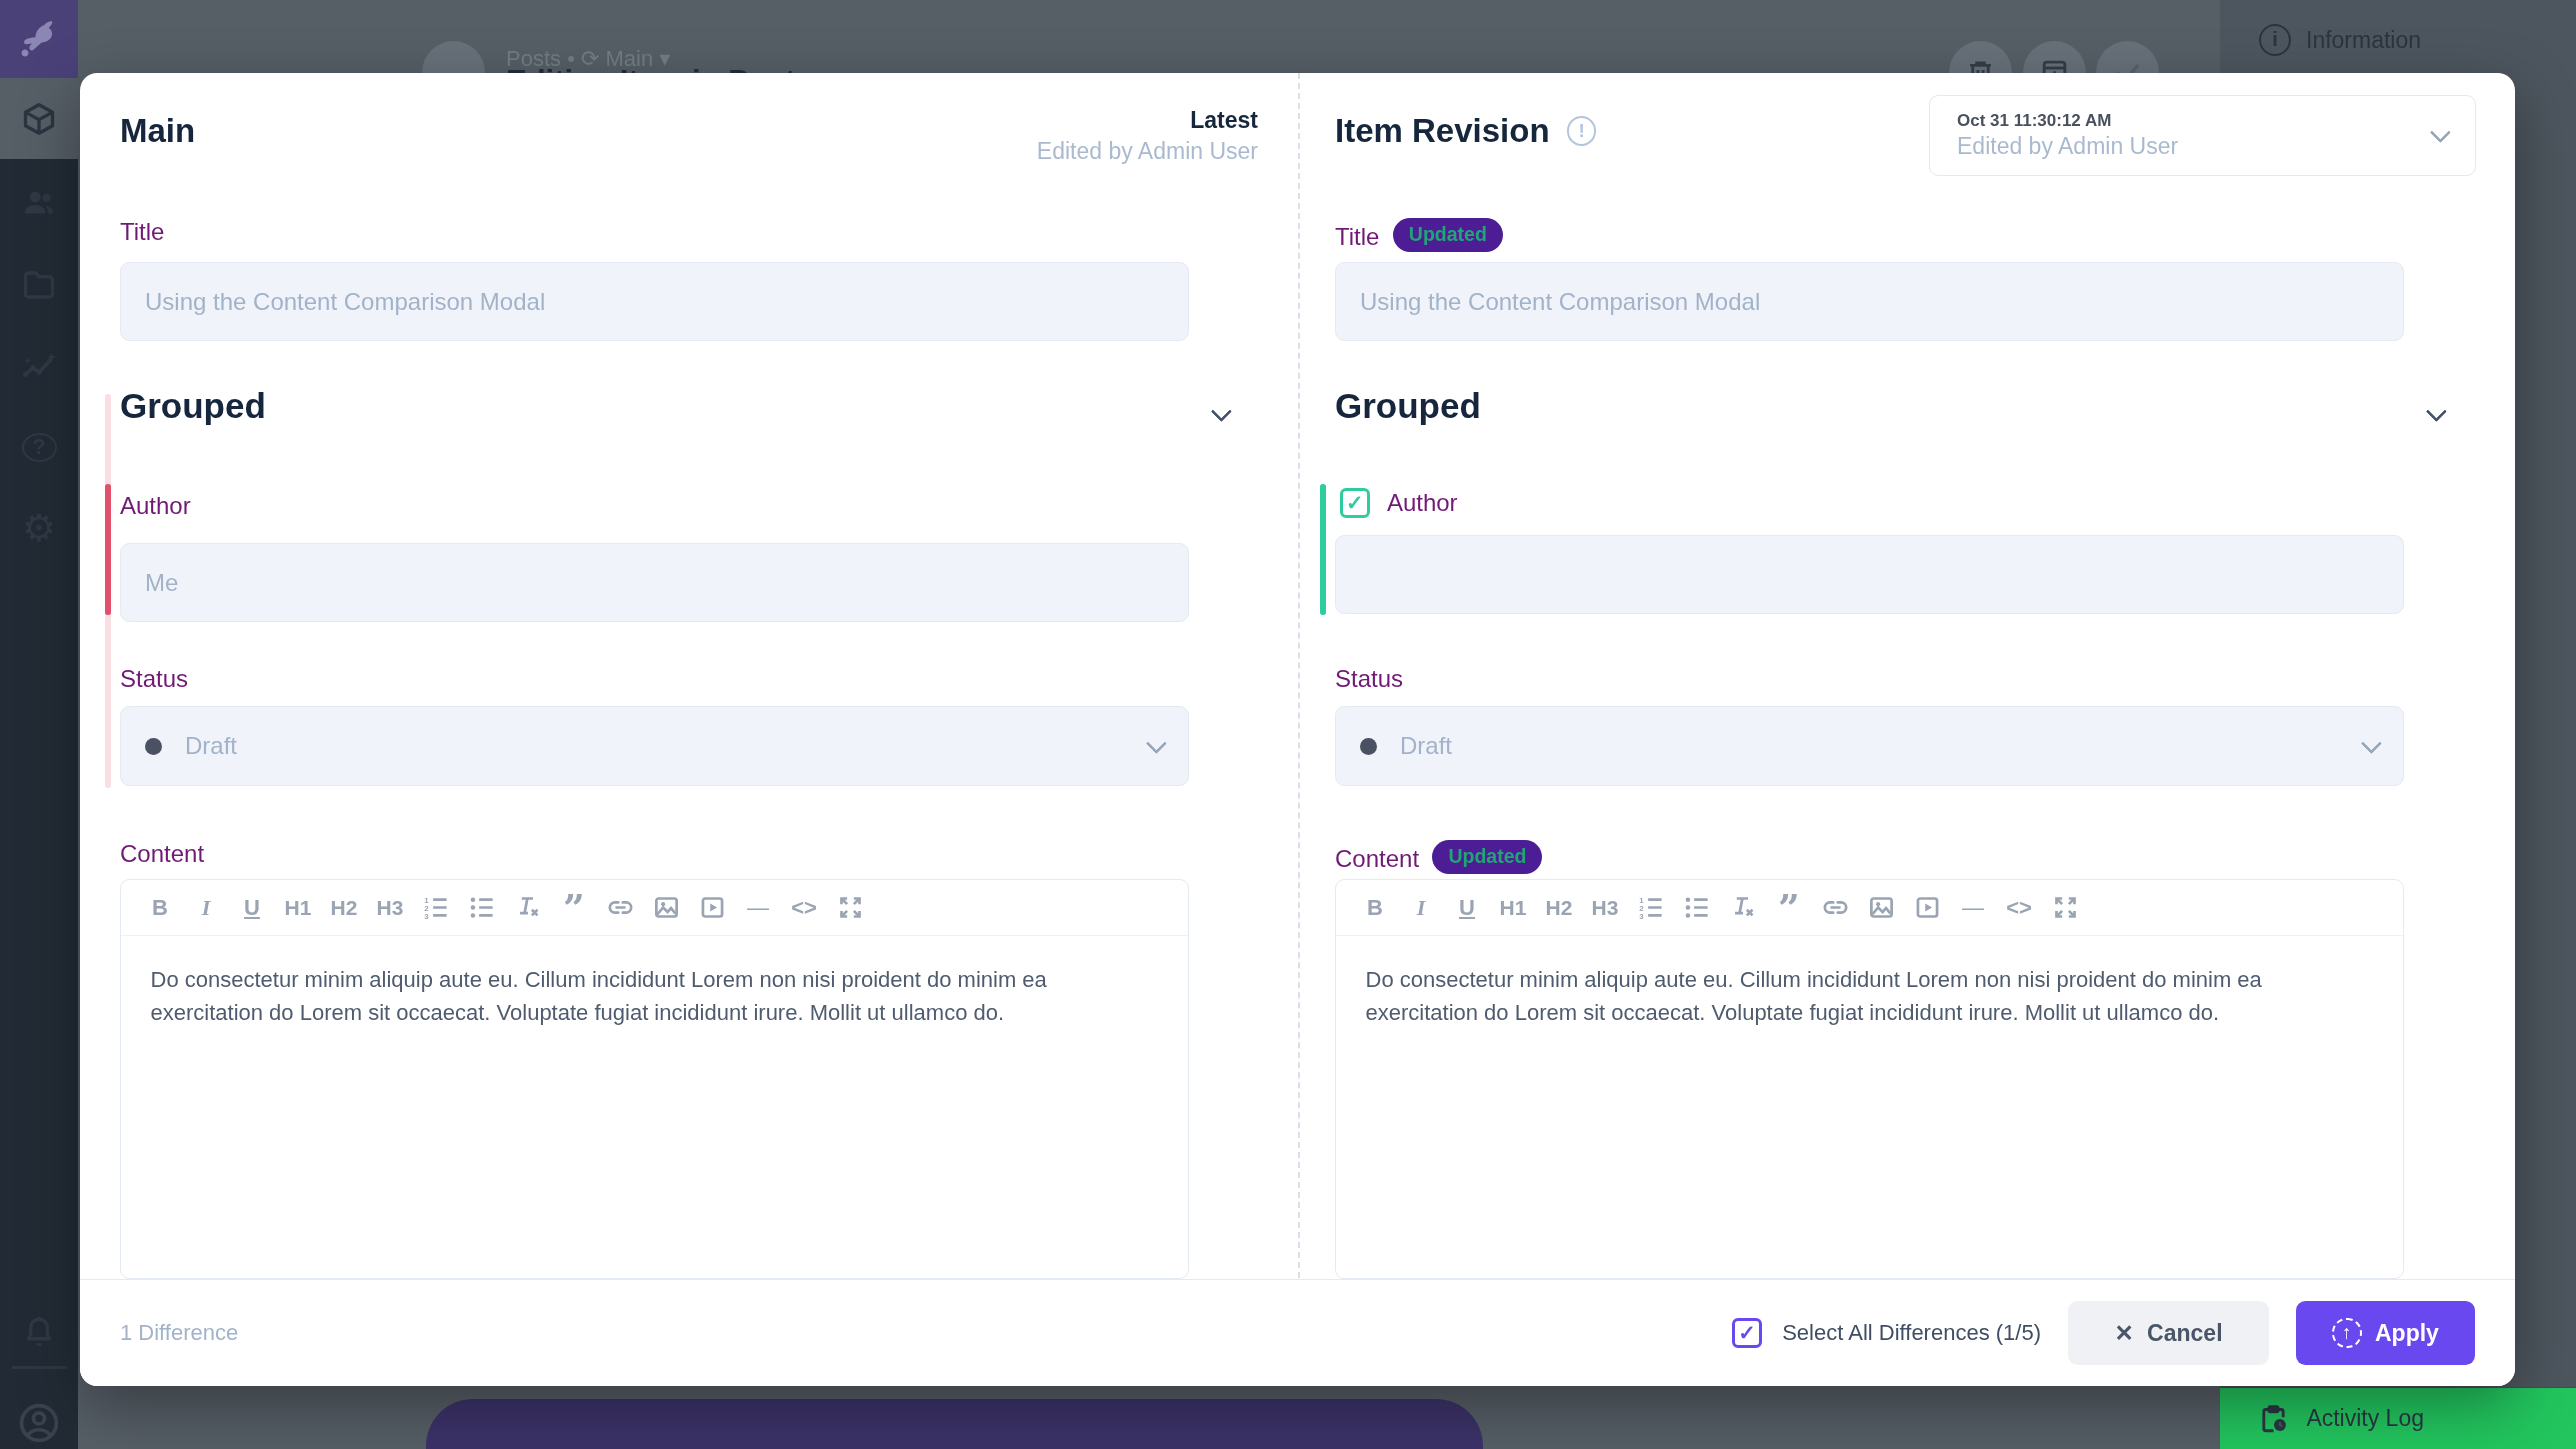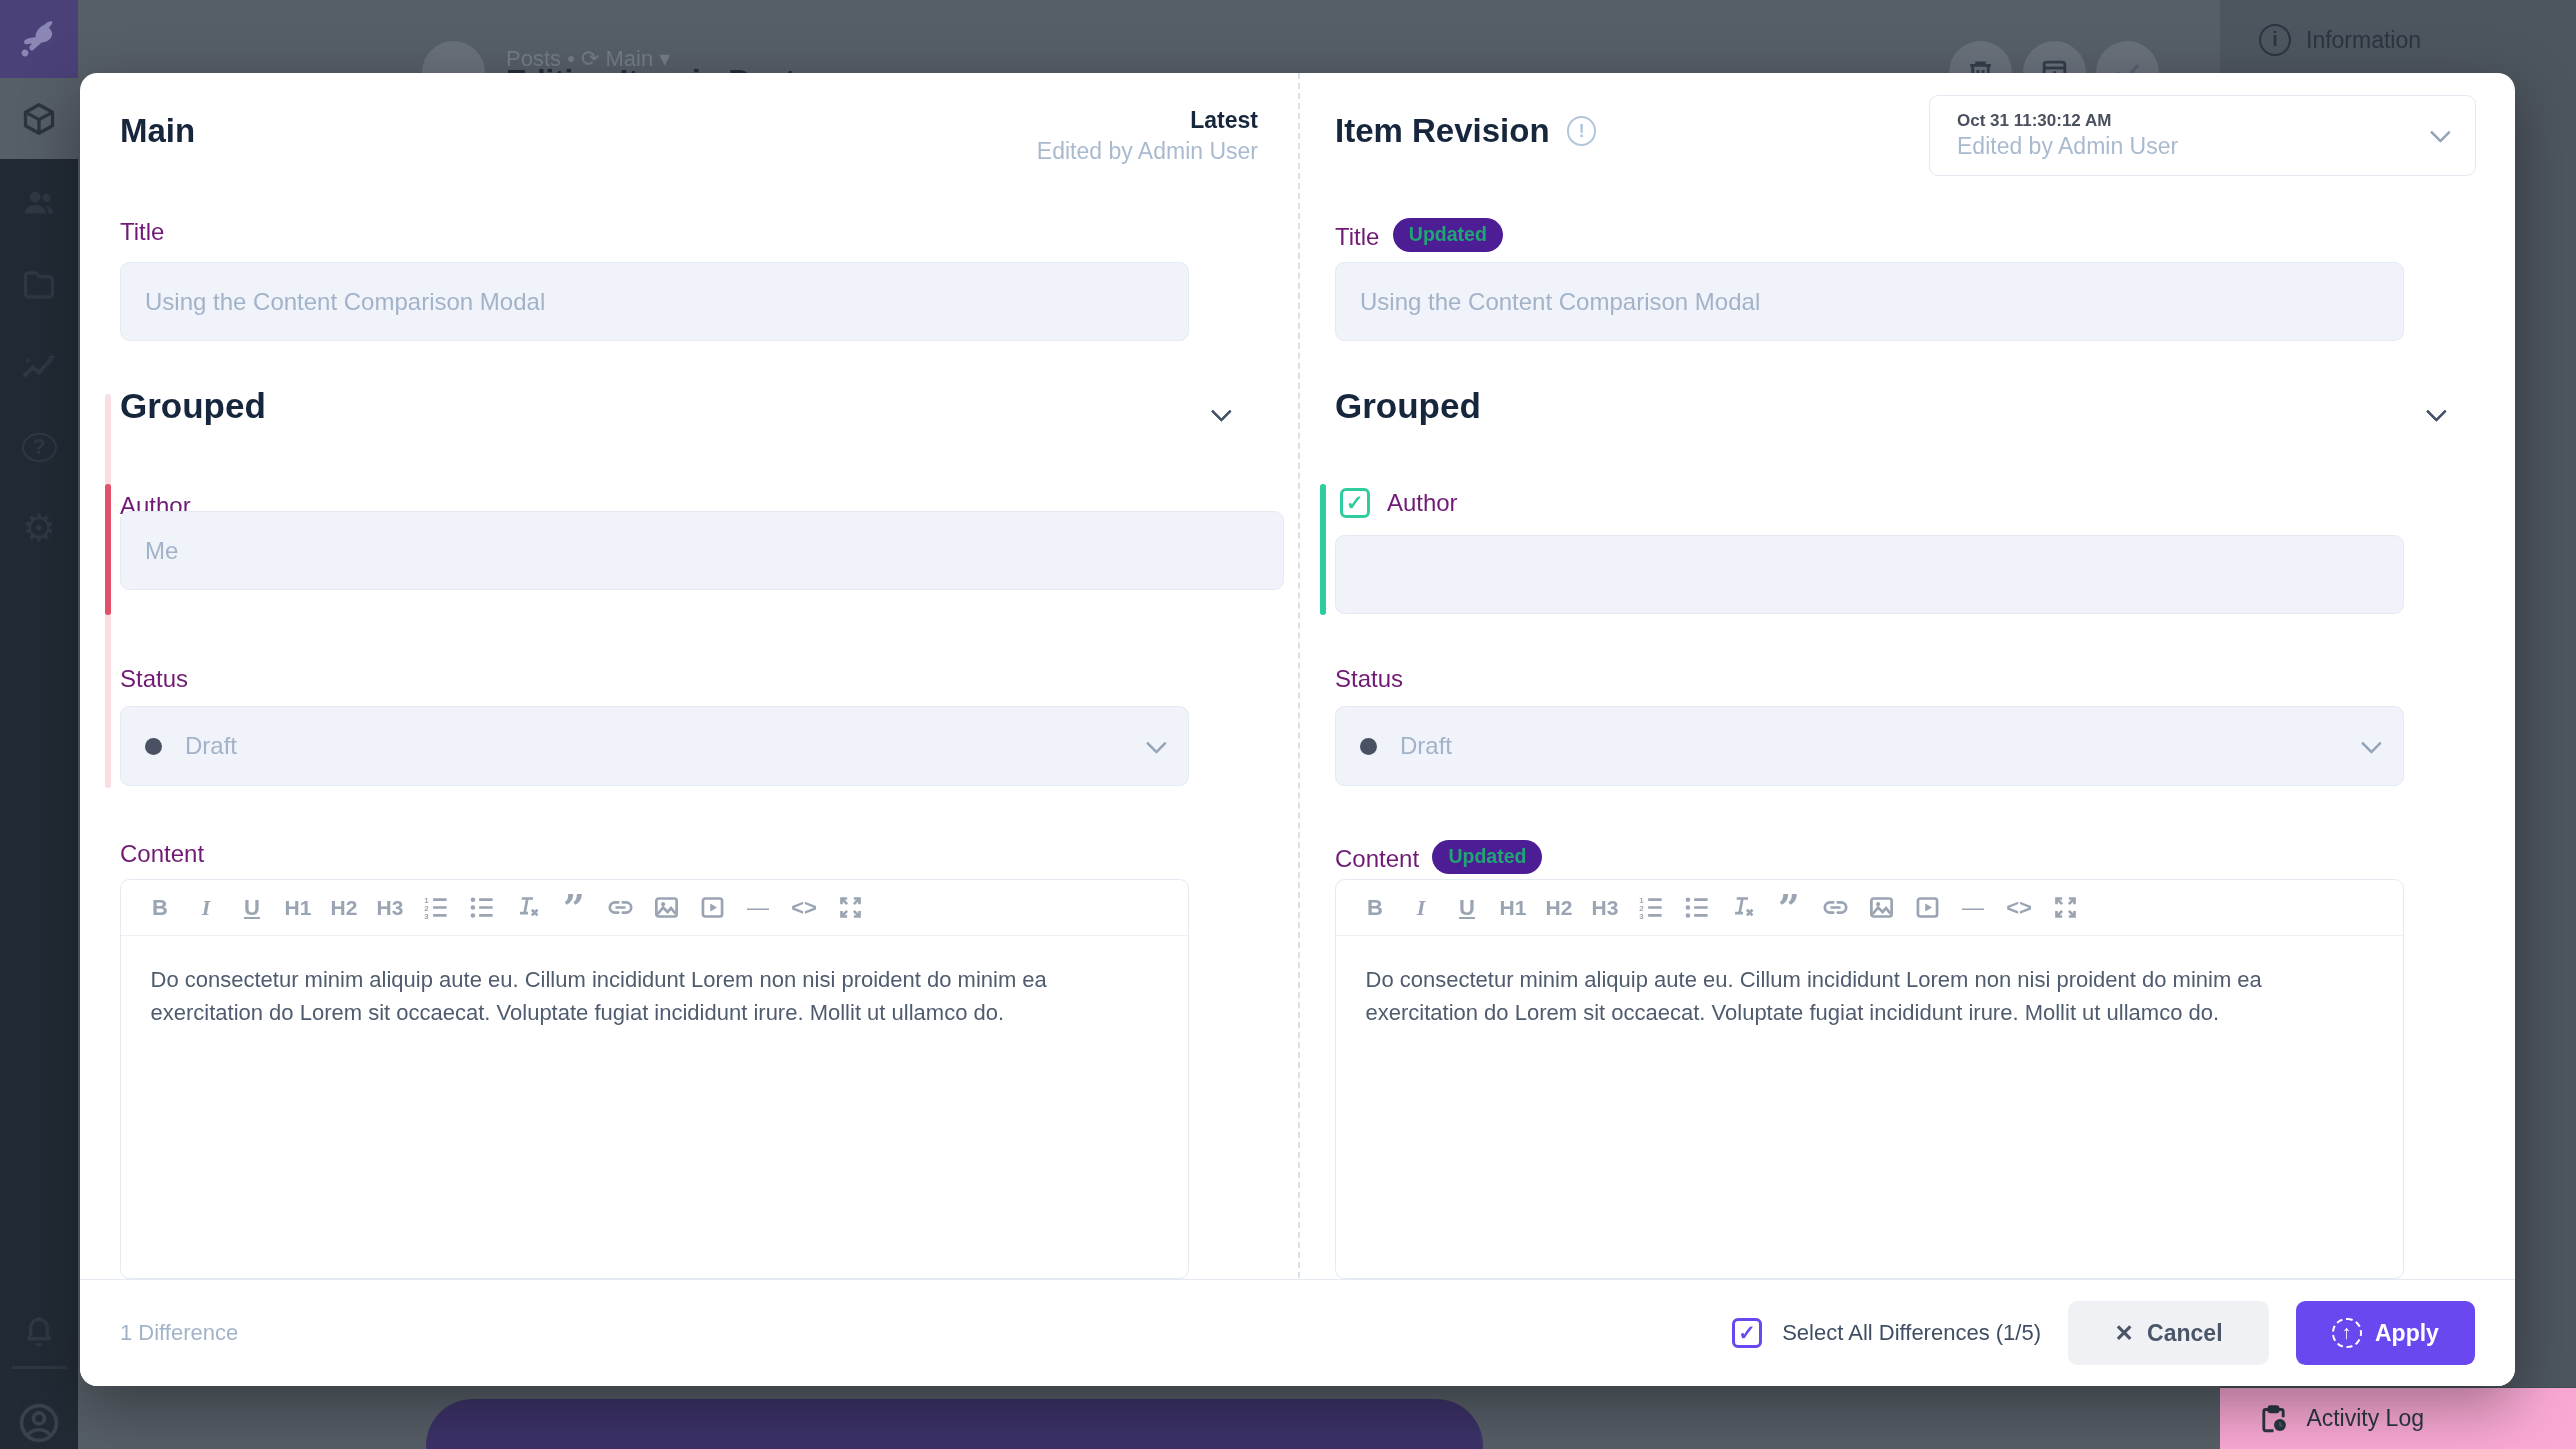--- a/index.html
+++ b/index.html
@@ -8,21 +8,21 @@
   .abs { position:absolute; }
 
   
   #backdrop { position:absolute; inset:0; }
   .topbar-title { font-size:31px; font-weight:700; color:#232d39; }
   .breadcrumb { font-size:22px; color:#737c86; }
   .circle-btn { border-radius:50%; background:#68707a; display:flex; align-items:center; justify-content:center; }
   .bd-icon { color:#333e4a; }
   #info-panel { position:absolute; left:2220px; top:0; width:356px; height:1449px; background:#4d555e; }
   #activity-bar { position:absolute; left:2220px; top:1387px; width:356px; height:62px;
-    background:#f9a8d4; border-top:1.3px solid #444c56; display:flex; align-items:center; gap:17.4px; padding-left:38px;text-align:right; }
+    background:#22c55e; border-top:1.3px solid #444c56; display:flex; align-items:center; gap:17.4px; padding-left:38px;text-align:right; }
   #activity-bar span { font-size:23px; color:#2b3744; }
 
   
   #sidebar { position:absolute; left:0; top:0; width:78px; height:1449px; background:#222b35; }
   #logo-cell { position:absolute; left:0; top:0; width:78px; height:78px; background:#4a4179;
     display:flex; align-items:center; justify-content:center; }
   .mod-cell { position:absolute; left:0; width:78px; height:81px; display:flex; align-items:center; justify-content:center; }
   .mod-cell svg, .mod-cell .glyph { color:#2f3945; }
   .mod-active { background:#565e66; }
   .mod-active svg { color:#2b343f; }
@@ -314,21 +314,21 @@
     <span>Using the Content Comparison Modal</span>
   </div>
 
   <div class="abs group-h" style="left:40px; top:313px;">Grouped</div>
   <div class="abs chev" style="left:1134px; top:331px;"></div>
 
   <div class="accent" style="left:25px; top:321px; height:394px; background:#f9dfe4;"></div>
   <div class="accent" style="left:25px; top:411px; height:131px; background:#e3506a;"></div>
 
   <div class="abs field-label" style="left:40px; top:419px;">Author</div>
-  <div class="abs input-box" style="left:40px; top:438px; width:1164px; height:79px;">
+  <div class="abs input-box" style="left:40px; top:470px; width:1069px; height:79px;">
     <span>Me</span>
   </div>
 
   <div class="abs field-label" style="left:40px; top:592px;">Status</div>
   <div class="abs input-box" style="left:40px; top:633px; width:1069px; height:80px; gap:23px;">
     <span class="dot"></span>
     <span>Draft</span>
     <span class="chev chev-lite" style="margin-left:auto; margin-top:-5.4px;"></span>
   </div>
 

